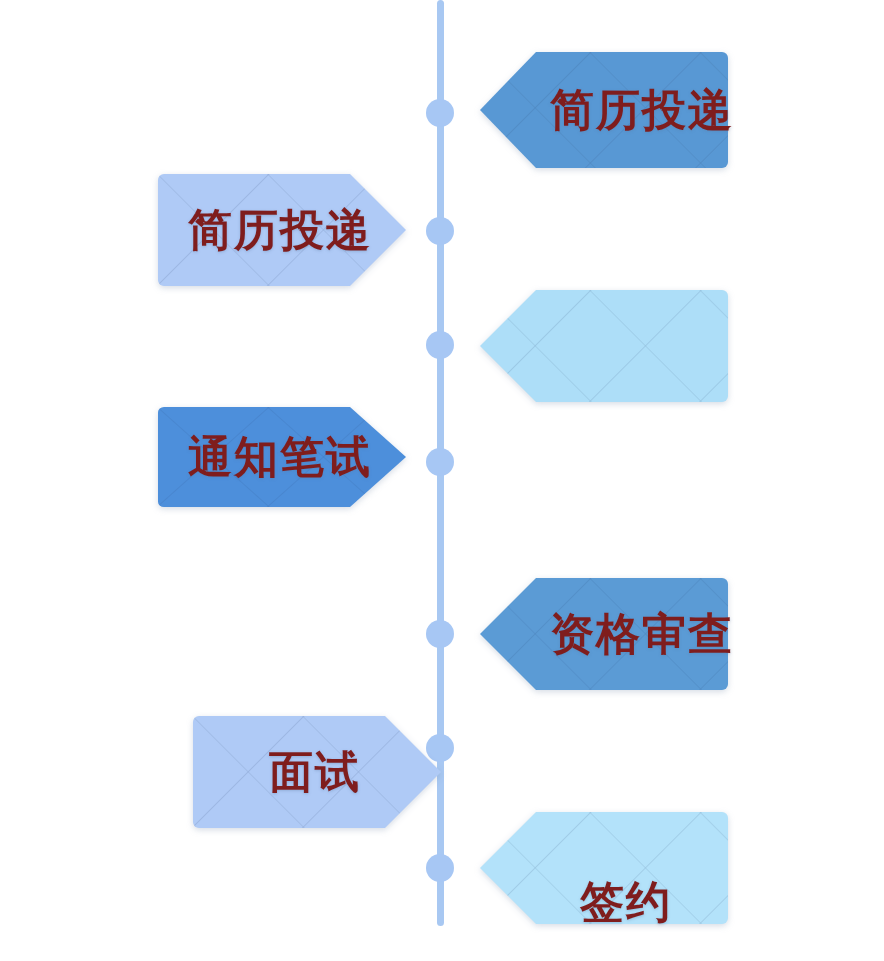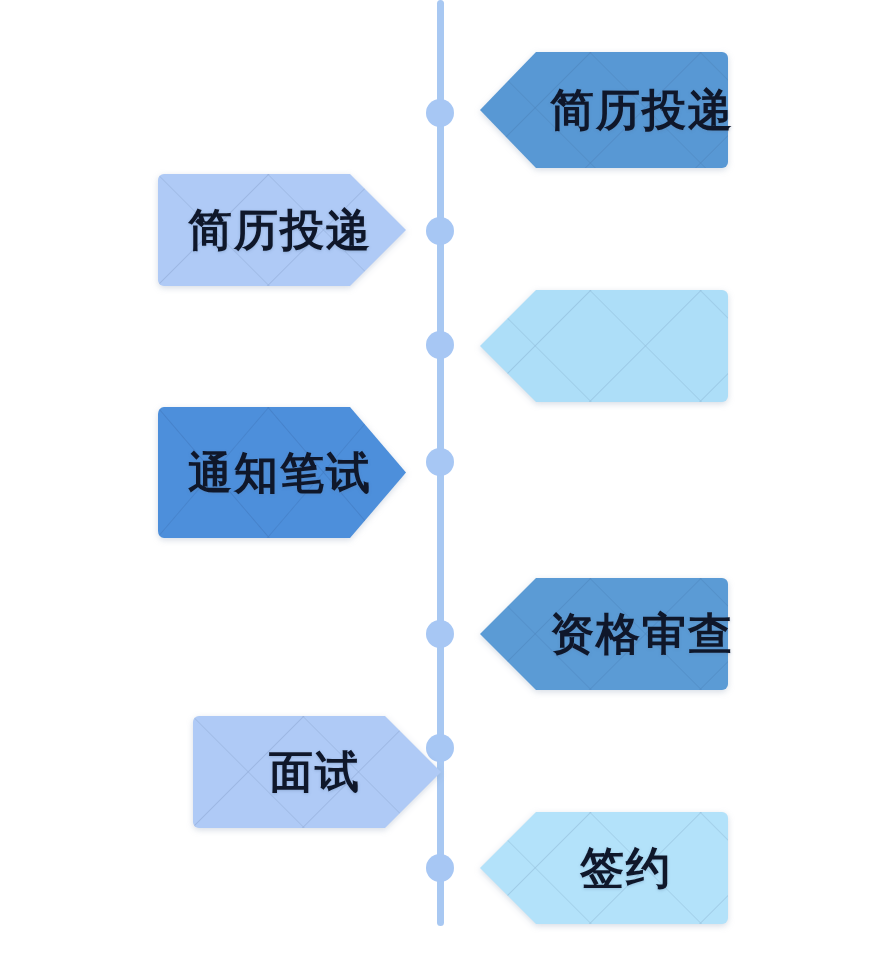--- a/index.html
+++ b/index.html
@@ -54,21 +54,21 @@
     filter: drop-shadow(0 2px 3px rgba(120,140,170,0.30));
   }
   .banner .shape svg {
     display: block;
     width: 100%;
     height: 100%;
   }
   .banner .label {
     position: relative;
     z-index: 3;
-    color: #0f172a;
+    color: #7f1d1d;
     font-weight: bold;
     font-size: 44px;
     letter-spacing: 2px;
     line-height: 1;
     text-shadow: 0 1px 3px rgba(90,120,160,0.35);
     white-space: nowrap;
   }
 
   
   .banner.point-left .label {
@@ -146,21 +146,21 @@
             <rect width="78" height="78" fill="none"></rect>
             <path d="M0 0 H78 M0 0 V78" stroke="rgba(40,70,110,0.22)" stroke-width="1.2"></path>
           </pattern>
         </defs>
         <path d="M56,0 H242 a6,6 0 0 1 6,6 V106 a6,6 0 0 1 -6,6 H56 L0,56 Z" fill="#ADDEF8"></path>
         <rect width="248" height="112" fill="url(#pat3)" clip-path="url(#clip3)"></rect>
       </svg>
     </div>
   </div>
 
-  <div class="banner point-right" style="left:158px; top:407px; width:248px; height:131px;">
+  <div class="banner point-right" style="left:158px; top:407px; width:248px; height:100px;">
     <div class="shape">
       <svg viewBox="0 0 248 112" preserveAspectRatio="none">
         <defs>
           <clipPath id="clip4">
               <path d="M6,0 H192 L248,56 L192,112 H6 a6,6 0 0 1 -6,-6 V6 a6,6 0 0 1 6,-6 Z"></path>
             </clipPath>
           <pattern id="pat4" width="78" height="78" patternUnits="userSpaceOnUse" patternTransform="rotate(45)">
             <rect width="78" height="78" fill="none"></rect>
             <path d="M0 0 H78 M0 0 V78" stroke="rgba(30,60,110,0.20)" stroke-width="1.2"></path>
           </pattern>
@@ -203,21 +203,21 @@
             <path d="M0 0 H78 M0 0 V78" stroke="rgba(40,70,110,0.22)" stroke-width="1.2"></path>
           </pattern>
         </defs>
         <path d="M6,0 H192 L248,56 L192,112 H6 a6,6 0 0 1 -6,-6 V6 a6,6 0 0 1 6,-6 Z" fill="#AFCAF6"></path>
         <rect width="248" height="112" fill="url(#pat6)" clip-path="url(#clip6)"></rect>
       </svg>
     </div>
     <span class="label">面试</span>
   </div>
 
-  <div class="banner point-left" style="left:480px; top:812px; width:248px; height:112px;">
+  <div class="banner point-left" style="left:480px; top:812px; width:248px; height:112px;align-items:flex-end;">
     <div class="shape">
       <svg viewBox="0 0 248 112" preserveAspectRatio="none">
         <defs>
           <clipPath id="clip7">
               <path d="M56,0 H242 a6,6 0 0 1 6,6 V106 a6,6 0 0 1 -6,6 H56 L0,56 Z"></path>
             </clipPath>
           <pattern id="pat7" width="78" height="78" patternUnits="userSpaceOnUse" patternTransform="rotate(45)">
             <rect width="78" height="78" fill="none"></rect>
             <path d="M0 0 H78 M0 0 V78" stroke="rgba(40,70,110,0.22)" stroke-width="1.2"></path>
           </pattern>

